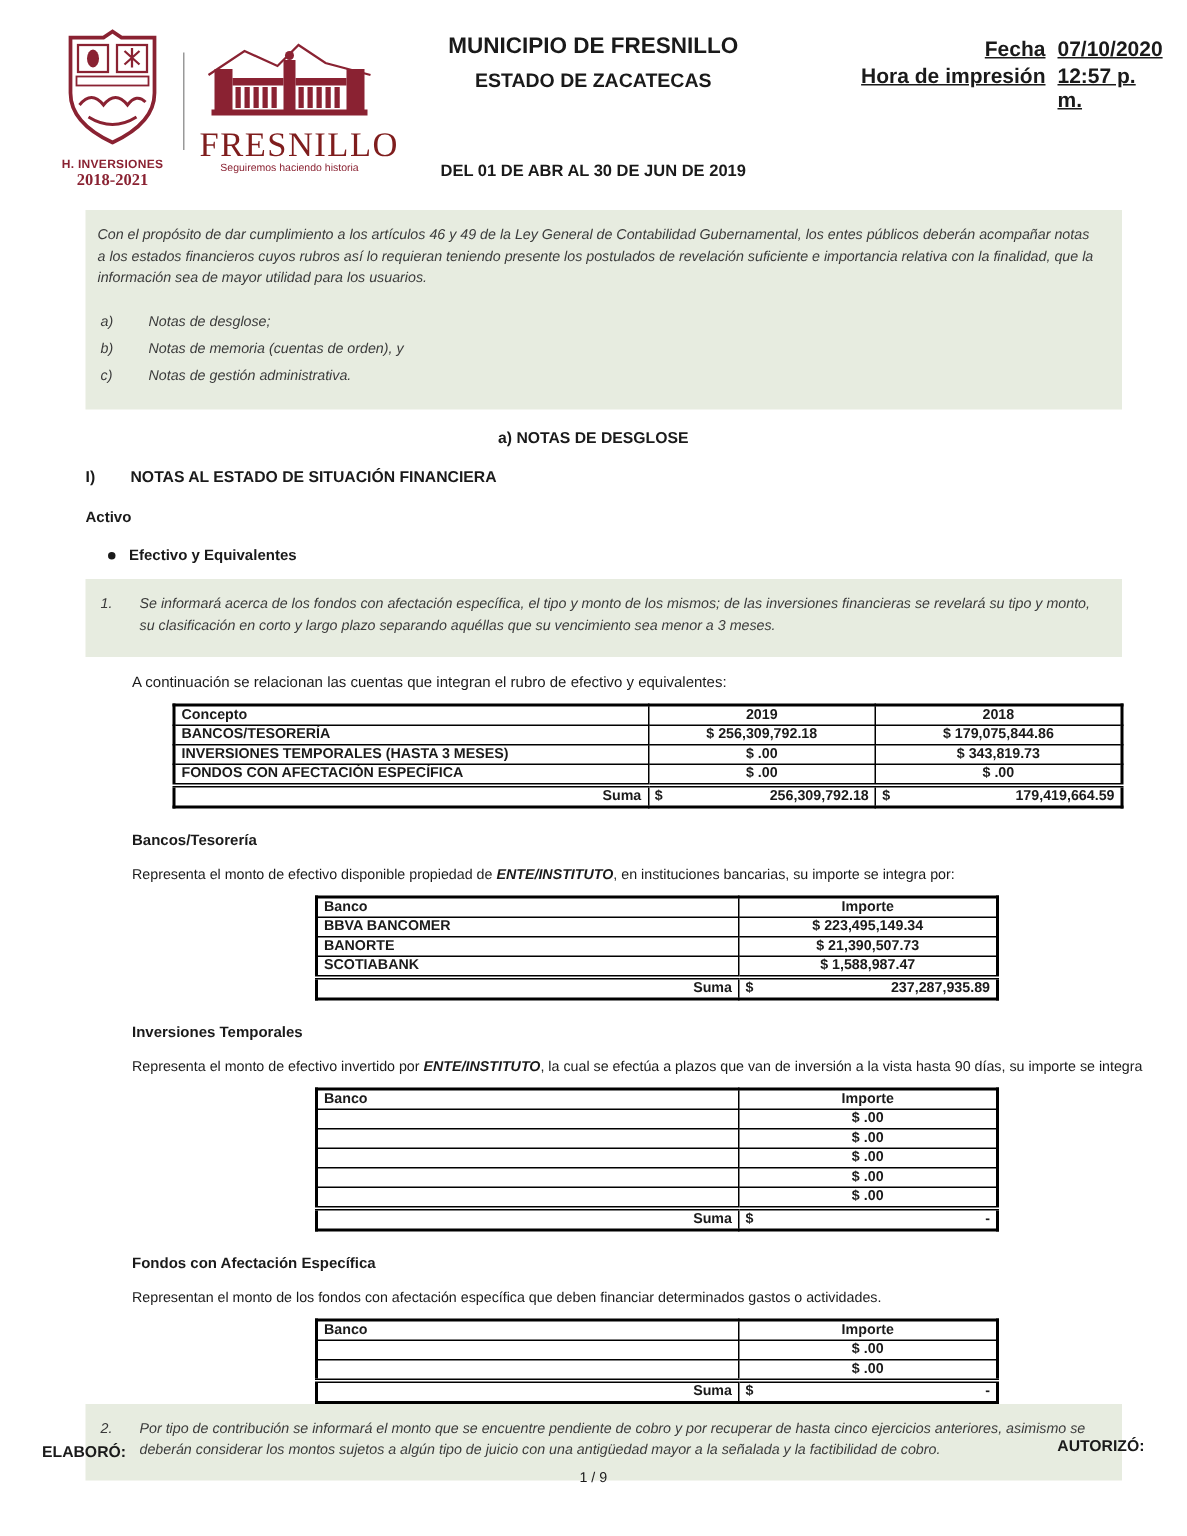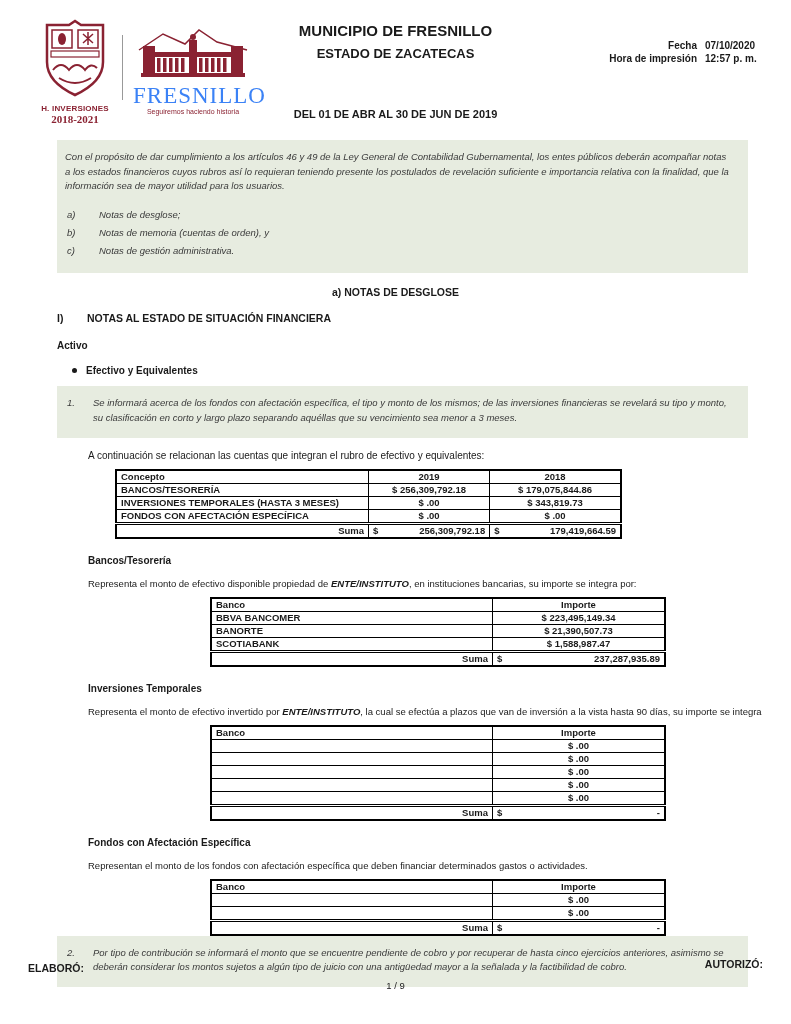--- a/index.html
+++ b/index.html
@@ -7,27 +7,27 @@
   body { width:791px; height:1024px; position:relative; font-family:"Liberation Sans", sans-serif; color:#1a1a1a; overflow:hidden; }
   .page { width:791px; height:1024px; position:relative; }
 
   
   .header { position:relative; height:135px; }
   .seal-block { position:absolute; left:36px; top:18px; width:78px; text-align:center; }
   .seal-text { color:#8a2232; font-weight:bold; font-size:8px; margin-top:2px; letter-spacing:0.2px; }
   .seal-years { color:#8a2232; font-weight:bold; font-size:11px; font-family:"Liberation Serif", serif; }
   .hdr-divider { position:absolute; left:122px; top:35px; height:65px; width:1px; background:#999; }
   .logo-block { position:absolute; left:133px; top:28px; width:120px; text-align:center; }
-  .logo-name { font-family:"Liberation Serif", serif; color:#3b82f6; font-size:23px; letter-spacing:1px; line-height:1; }
+  .logo-name { font-family:"Liberation Serif", serif; color:#7f1d1d; font-size:23px; letter-spacing:1px; line-height:1; }
   .logo-tagline { color:#8a2232; font-size:7px; margin-top:1px; }
   .title-block { position:absolute; left:0; right:0; top:22px; text-align:center; }
   .title-1 { font-size:15px; font-weight:bold; }
   .title-2 { font-size:13px; font-weight:bold; margin-top:7px; }
   .title-3 { font-size:11px; font-weight:bold; margin-top:3px; }
-  .meta-block { position:absolute; right:28px; top:40px; font-size:10px; }
+  .meta-block { position:absolute; right:28px; top:24px; font-size:14px;text-decoration:underline; }
   .meta-row { display:flex; justify-content:flex-end; margin-bottom:2px; }
   .meta-label { font-weight:bold; text-align:right; margin-right:8px; }
   .meta-value { font-weight:bold; width:58px; text-align:left; }
   .period { position:absolute; left:0; right:0; top:108px; text-align:center; font-size:11px; font-weight:bold; }
 
   
   .greenbox { background:#e7ece0; margin:0 43px 0 57px; padding:10px 14px 12px 8px; font-style:italic; font-size:9.5px; line-height:1.55; color:#3a3a3a; }
   .greenbox p { margin-bottom:11px; }
   .greenbox p:last-child { margin-bottom:0; }
   .abc-list { margin-top:14px; }
@@ -52,21 +52,21 @@
   table { border-collapse:collapse; font-size:9.5px; }
   .tbl { margin-top:8px; }
   .tbl th, .tbl td { border:1px solid #000; padding:0.5px 4px; height:11px; font-weight:bold; }
   .tbl { border:2px solid #000; }
   .tbl th { text-align:left; }
   .tbl th.c { text-align:center; }
   .tbl td.amount { text-align:center; }
   .tbl tr.suma td { border-top:3px double #000; }
   .suma-label { text-align:right; font-weight:bold; }
   .cell-split { display:flex; justify-content:space-between; }
-  .t-efectivo { margin-left:115px; width:507px; }
+  .t-efectivo { margin-left:115px; width:634px; }
   .t-efectivo col.c1 { width:50%; } .t-efectivo col.c2 { width:24%; } .t-efectivo col.c3 { width:26%; }
   .t-small { margin-left:210px; width:456px; }
   .t-small col.c1 { width:62%; } .t-small col.c2 { width:38%; }
 
   
   .footer-elaboro { position:absolute; left:28px; top:962px; font-size:10.5px; font-weight:bold; }
   .footer-autorizo { position:absolute; right:28px; top:958px; font-size:10.5px; font-weight:bold; }
   .footer-page { position:absolute; left:0; right:0; top:980px; text-align:center; font-size:9.5px; }
 </style>
 </head>

